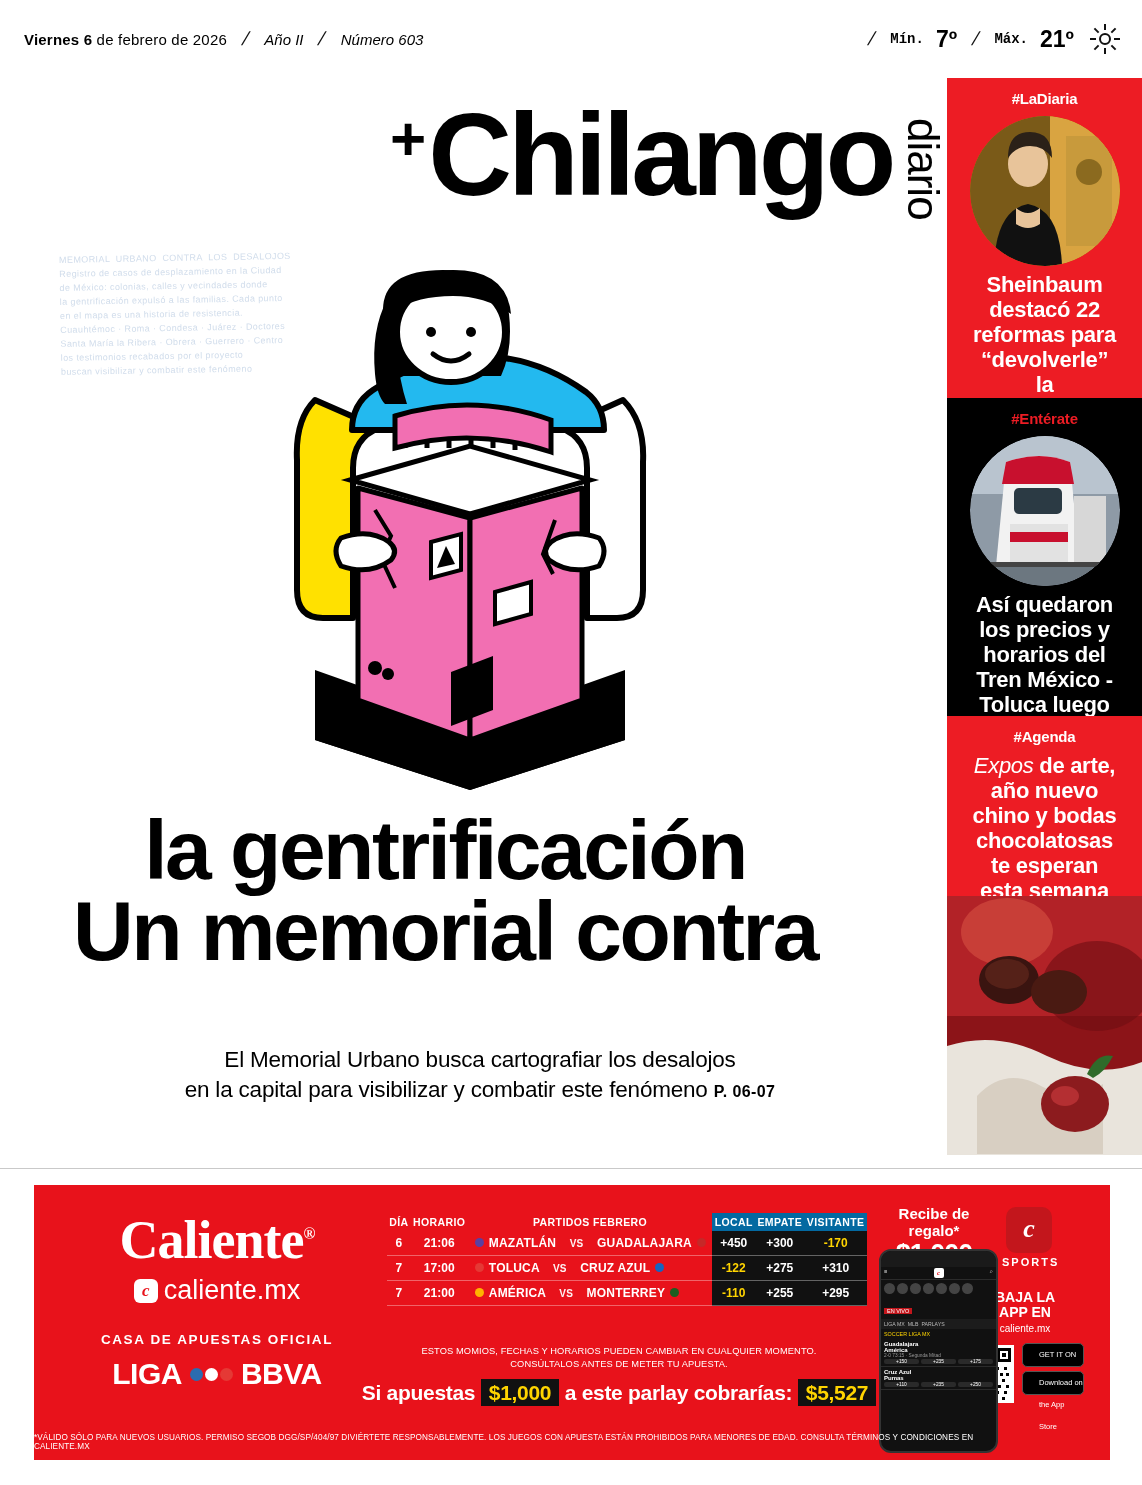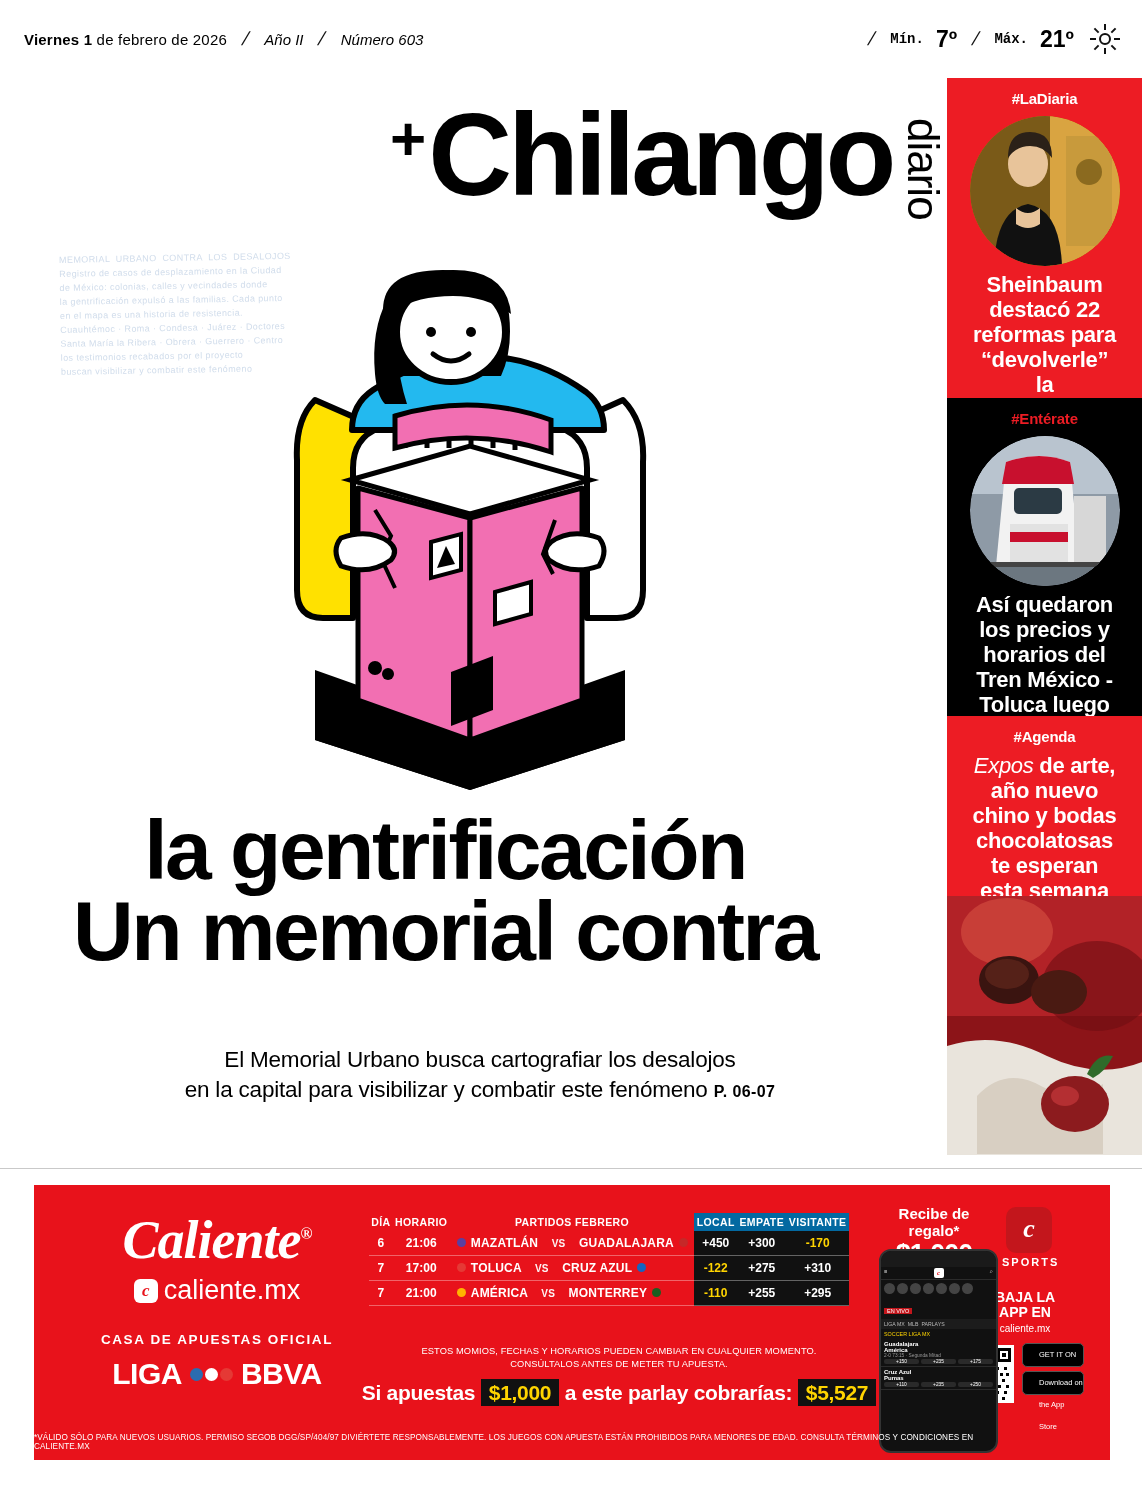--- a/index.html
+++ b/index.html
@@ -220,21 +220,20 @@
     height: 275px;
     background: #e8121b;
     overflow: hidden;
     color: #fff;
   }
   .ad .brand {
     position: absolute; left: 38px; top: 28px; width: 290px; text-align: center;
   }
   .caliente-script {
     font-family: "Liberation Serif", serif;
-    font-style: italic;
     font-weight: 700;
     font-size: 54px;
     letter-spacing: -1px;
     line-height: 1;
   }
   .caliente-script sup { font-size: 16px; vertical-align: super; }
   .caliente-url {
     font-size: 27px;
     margin-top: 8px;
     display: flex;
@@ -252,21 +251,21 @@
   }
   .liga {
     display:flex; align-items:center; justify-content:center; gap:8px;
     font-size: 30px; font-weight: 700; margin-top: 10px; letter-spacing: -.5px;
   }
   .liga-dots { display:flex; gap:2px; }
   .liga-dots span { width:13px; height:13px; border-radius:50%; display:block;}
 
   
   .odds {
-    position: absolute; left: 335px; top: 28px; width: 480px;
+    position: absolute; left: 353px; top: 28px; width: 480px;
     font-size: 11px;
   }
   .odds table { border-collapse: collapse; width: 100%; }
   .odds th {
     font-size: 10.5px; font-weight: 700; letter-spacing: .4px; padding: 3px 2px;
     color: #fff; text-transform: uppercase;
   }
   .odds th.dark { background: #0369a1; }
   .odds td {
     font-size: 12px; font-weight: 700; padding: 5px 3px; text-align: center;
@@ -341,21 +340,21 @@
 
   .rule-top { position:absolute; left:0; top:1168px; width: 1142px; height: 1px; background:#c9c9c9;}
 </style>
 </head>
 <body>
 
 <div class="page">
 
   <div class="topbar">
     <div class="date">
-      <b>Viernes 1</b><span> de febrero de 2026</span>
+      <b>Viernes 6</b><span> de febrero de 2026</span>
     </div>
     <span class="slash">/</span>
     <div class="meta">Año II</div>
     <span class="slash">/</span>
     <div class="meta">Número 603</div>
     <div class="spacer"></div>
     <span class="slash">/</span>
     <div class="weather">
       <span class="lbl">Mín.</span>
       <span class="val">7º</span>

